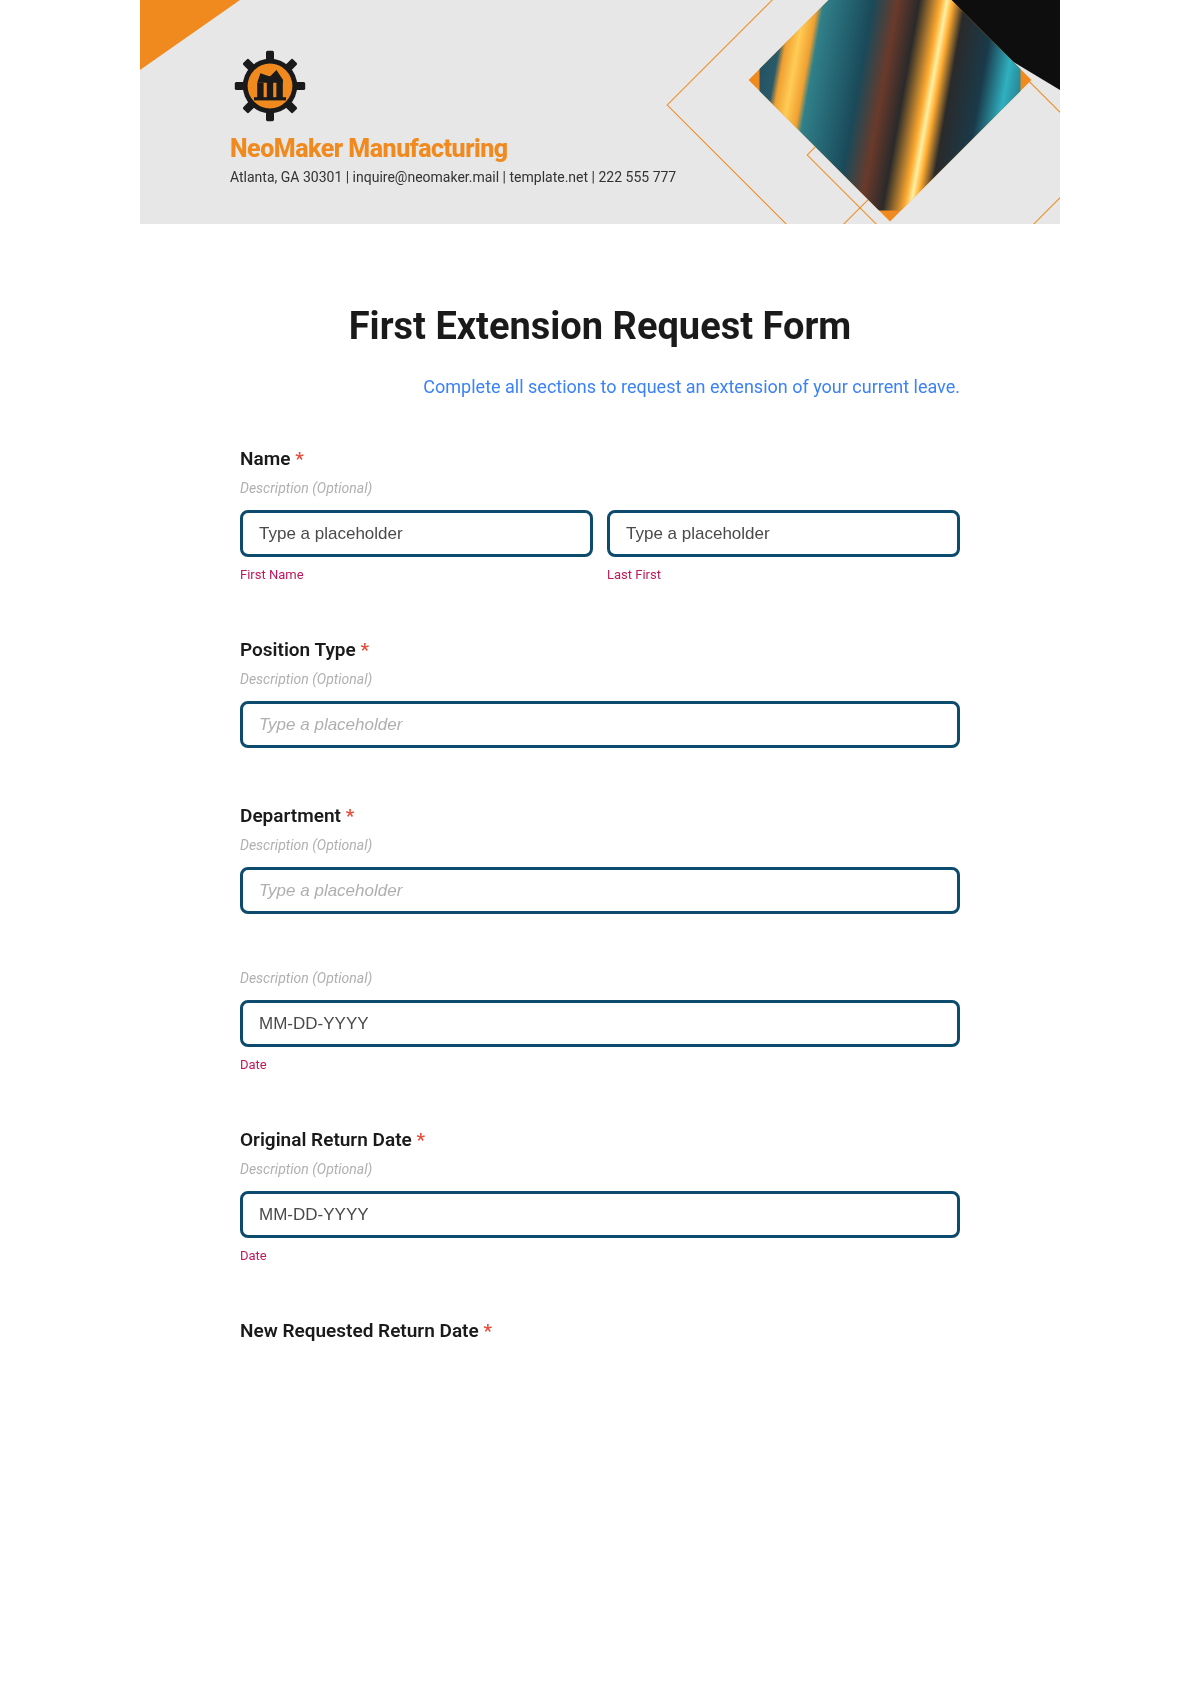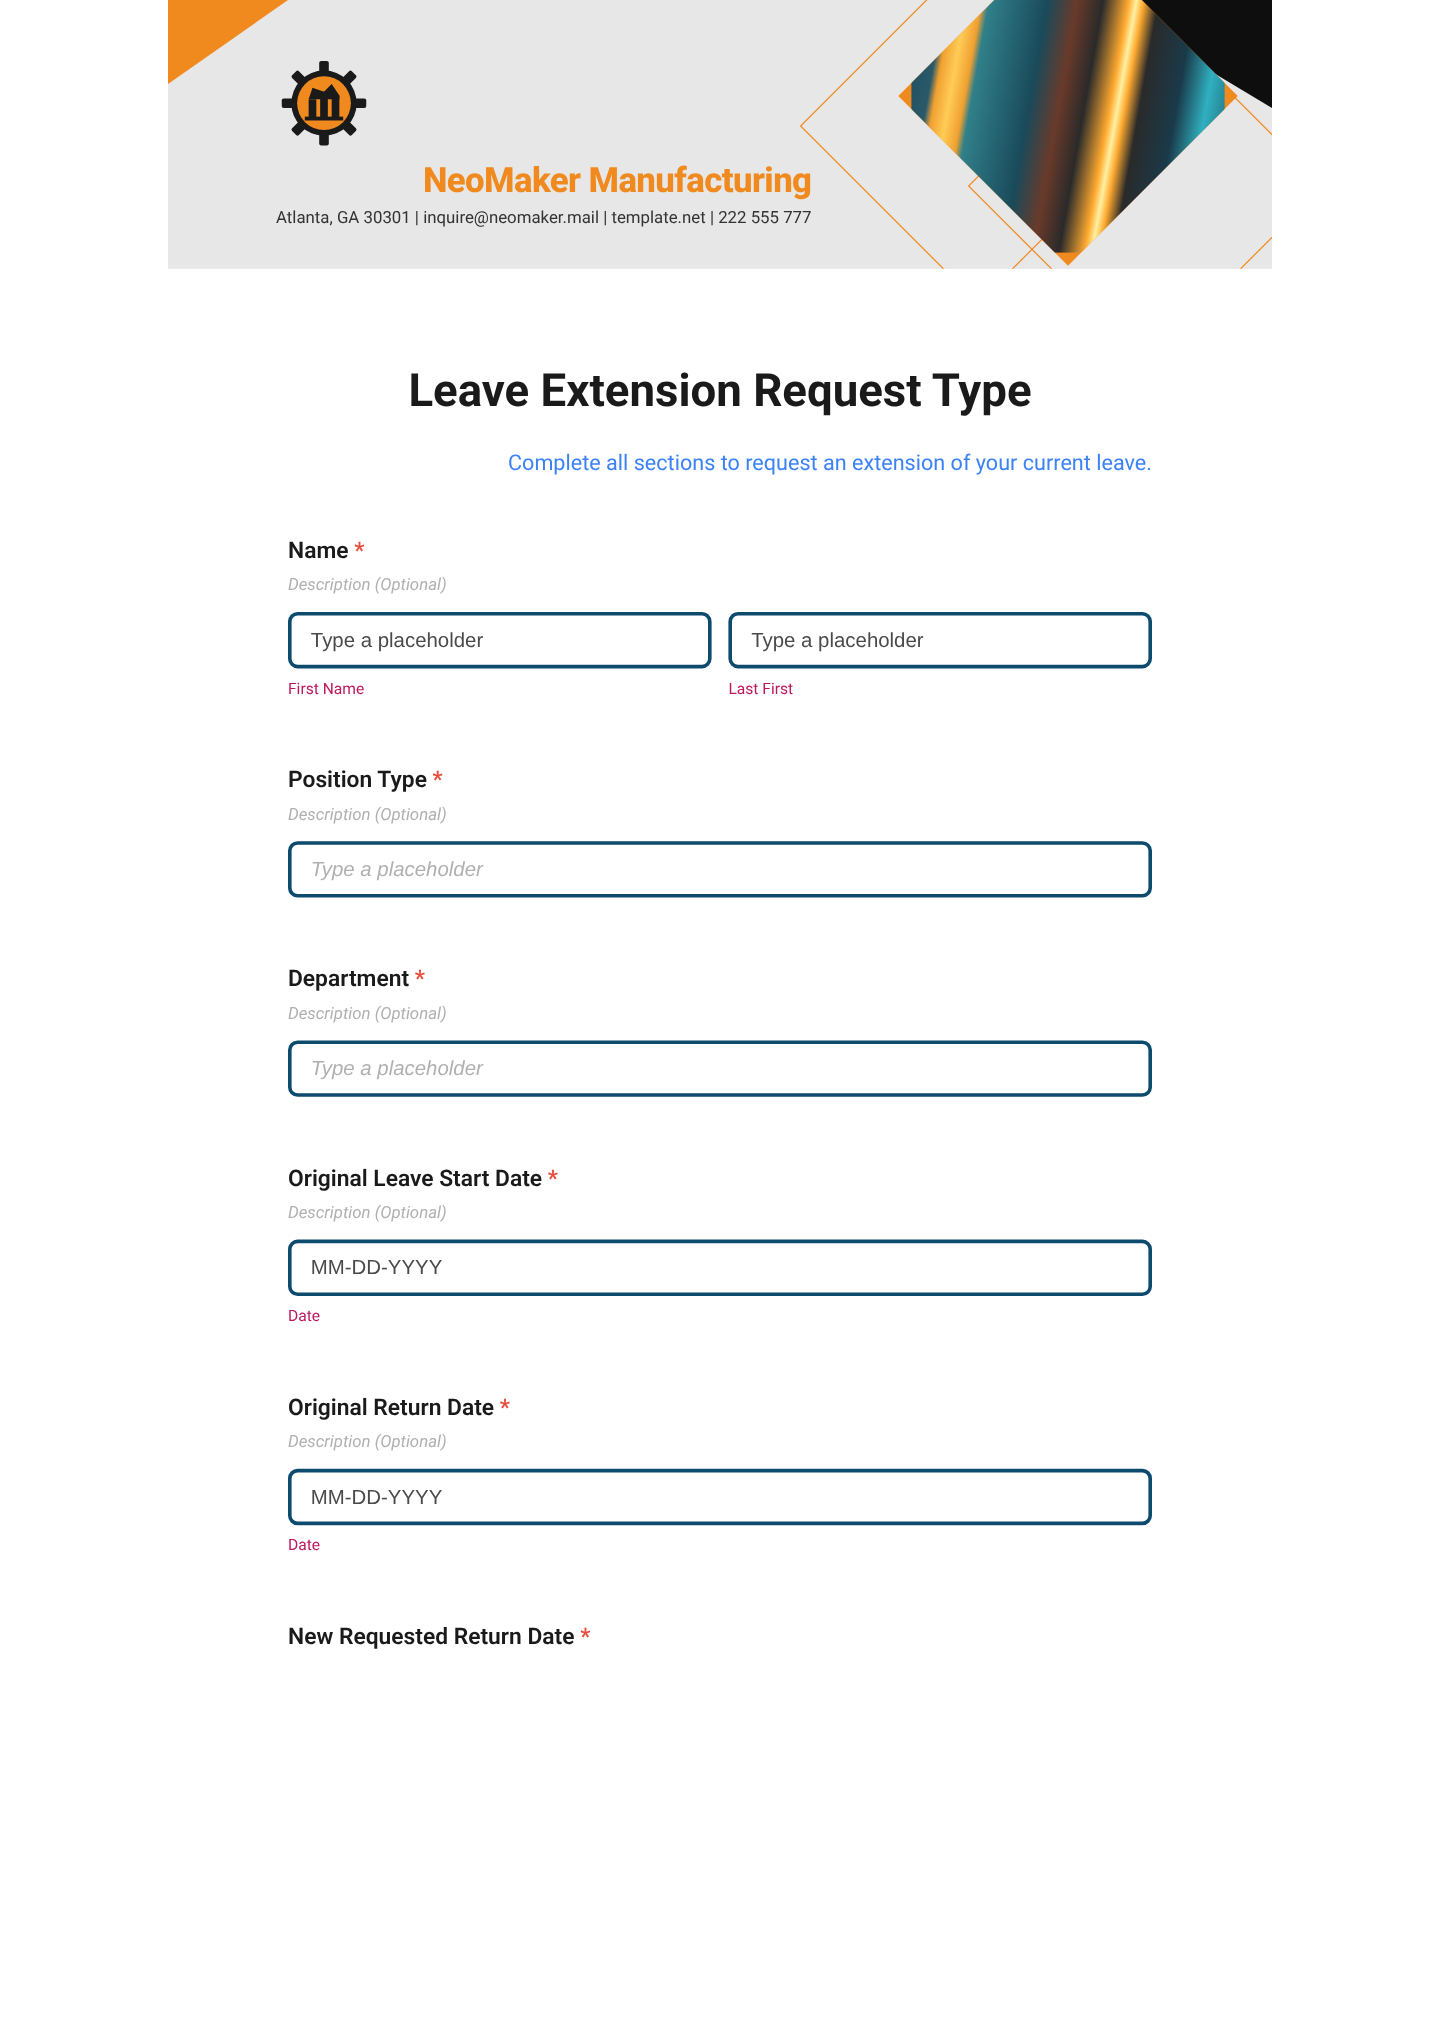--- a/index.html
+++ b/index.html
@@ -44,25 +44,24 @@
   .gear {
     width: 80px; height: 80px;
     position: relative;
     display: flex;
     align-items: center;
     justify-content: center;
   }
   .gear svg { width: 80px; height: 80px; }
   .company-name {
     margin-top: 8px;
-    font-size: 29px;
+    font-size: 25px;
     font-weight: 800;
     color: #f08a1f;
     letter-spacing: -0.5px;
-    text-align: right;
   }
   .company-line {
     margin-top: 6px;
     font-size: 14px;
     color: #333;
   }
   .diamond-group {
     position: absolute;
     top: -20px;
     right: 60px;
@@ -192,21 +191,21 @@
     <div class="diamond-group">
       <div class="diamond-outline a"></div>
       <div class="diamond-outline b"></div>
       <div class="diamond-main">
         <div class="diamond-inner"></div>
       </div>
     </div>
   </div>
 
   <div class="form-wrap">
-    <h1 class="form-title">Leave Extension Request Type</h1>
+    <h1 class="form-title">First Extension Request Form</h1>
     <p class="form-subtitle">Complete all sections to request an extension of your current leave.</p>
 
     <div class="field-group">
       <div class="field-label">
         <span>Name</span>
         <span class="req"> *</span>
       </div>
       <div class="field-desc">Description (Optional)</div>
       <div class="input-row">
         <div class="input-col">
@@ -232,24 +231,20 @@
     <div class="field-group">
       <div class="field-label">
         <span>Department</span>
         <span class="req"> *</span>
       </div>
       <div class="field-desc">Description (Optional)</div>
       <input class="text-input italic" type="text" placeholder="Type a placeholder" style="">
     </div>
 
     <div class="field-group">
-      <div class="field-label">
-        <span>Original Leave Start Date</span>
-        <span class="req"> *</span>
-      </div>
       <div class="field-desc">Description (Optional)</div>
       <input class="text-input" type="text" placeholder="MM-DD-YYYY" style="">
       <div class="sub-label">Date</div>
     </div>
 
     <div class="field-group">
       <div class="field-label">
         <span>Original Return Date</span>
         <span class="req"> *</span>
       </div>

